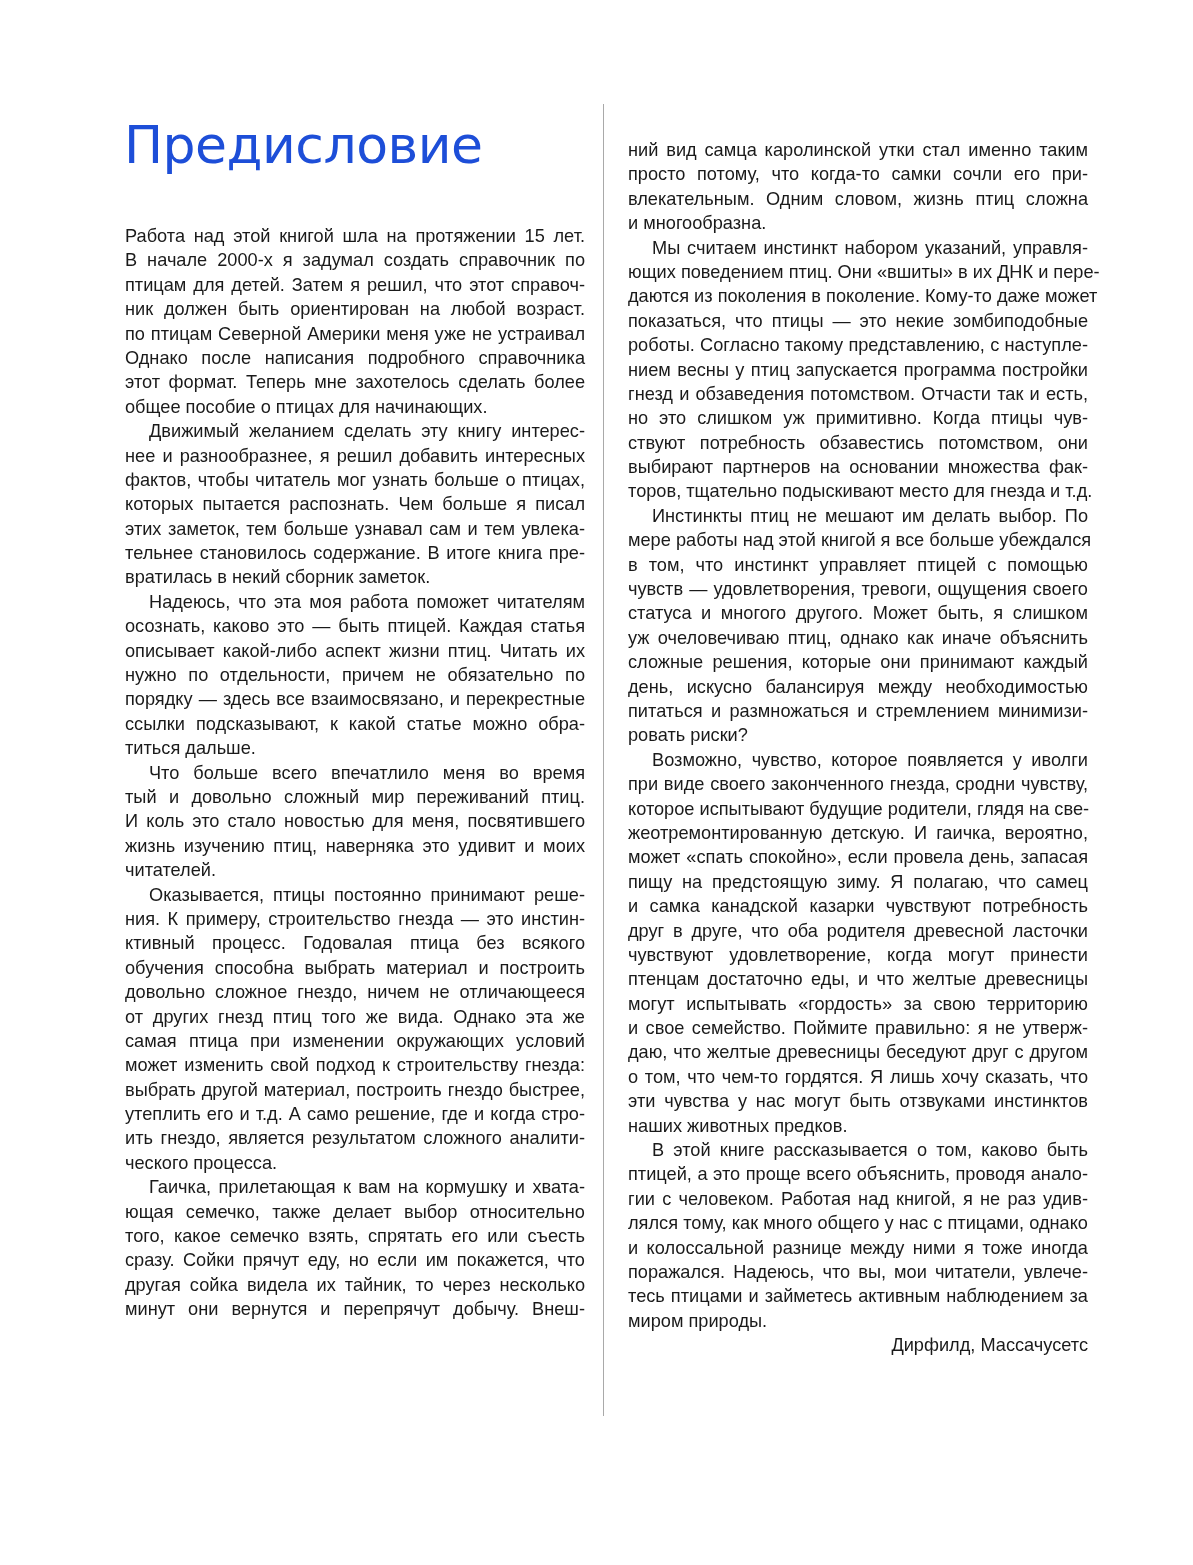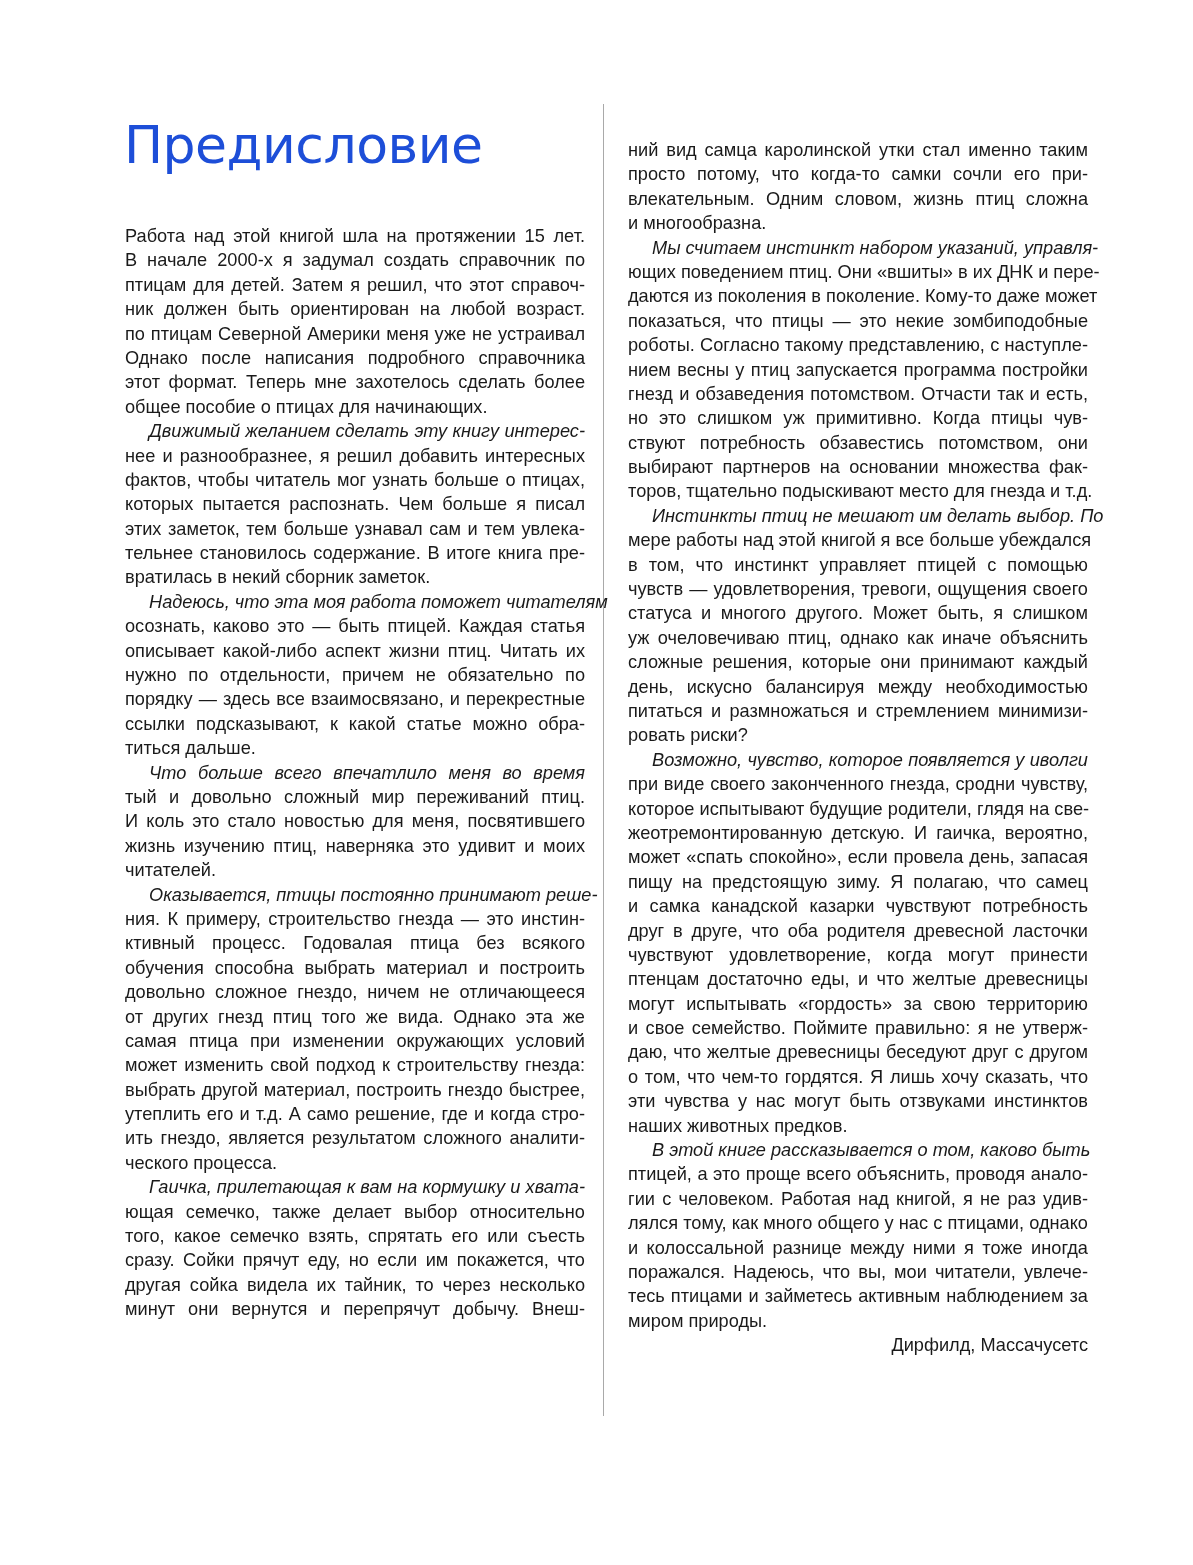--- a/index.html
+++ b/index.html
@@ -16,21 +16,21 @@
   }
   .col {
     position: absolute; width: 460px;
     font-family: "Liberation Sans", sans-serif;
     font-size: 18.2px; line-height: 24.4px; color: #1a1a1a;
   }
   .col-left { left: 125px; top: 224px; }
   .col-right { left: 628px; top: 126px; margin-top: 12px; }
   .line { display: block; white-space: nowrap; text-align: justify; text-align-last: justify; height: 24.4px; }
   .line.last { text-align-last: left; }
-  .line.indent { padding-left: 24px; font-style: italic; }
+  .line.indent { padding-left: 24px; }
   .signature { text-align: center; text-align-last: right; }
 </style>
 </head>
 <body>
 
 <h1 class="page-title">Предисловие</h1>
 <div class="divider"></div>
 
 <div class="col col-left" id="col-left">
     <span class="line">Работа над этой книгой шла на протяжении 15 лет.</span>

